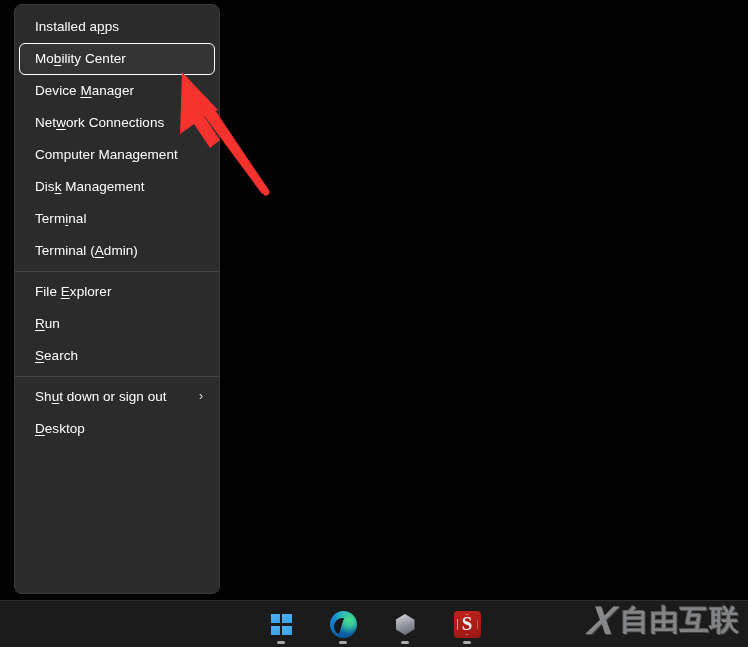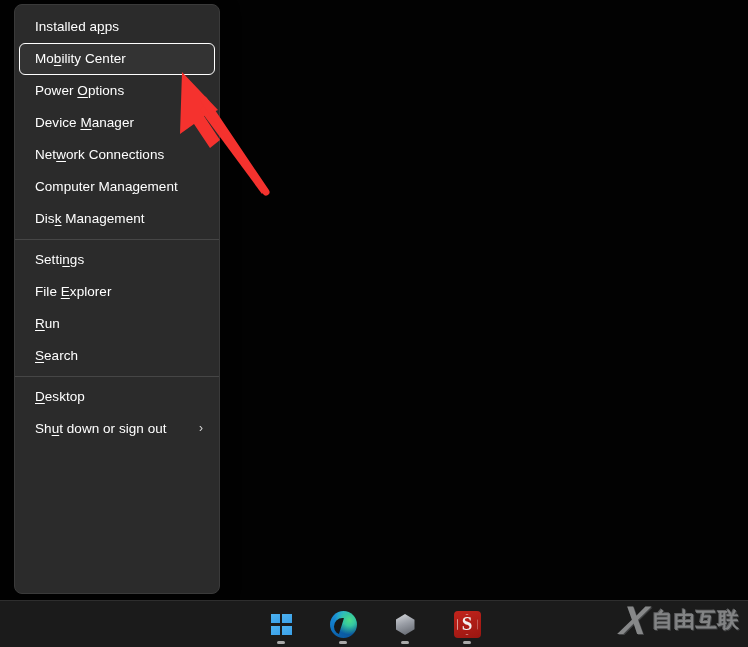--- a/index.html
+++ b/index.html
@@ -196,21 +196,21 @@
     font-size:40px;
     font-weight:bold;
     font-style:italic;
     color:#c9cbcd;
     line-height:1;
     font-family:"Liberation Sans", sans-serif;
     transform:skewX(-8deg);
     text-shadow:1px 1px 0 #5a5c5e;
   }
   .wm-text {
-    font-size:21px;
+    font-size:29px;
     font-weight:bold;
     color:#c3c5c7;
     line-height:1;
     letter-spacing:1px;
     font-family:"DejaVu Sans", sans-serif;
     text-shadow:1px 1px 0 #555759, -1px -1px 0 #8c8e90;
   }
 </style>
 </head>
 <body>
@@ -220,54 +220,54 @@
   <div class="desktop-bg"></div>
 
   <div class="winx-menu" id="winx-menu">
       <div class="menu-item">
         <span class="label">Installed a<span class="acc">p</span>ps</span>
       </div>
       <div class="menu-item focused">
         <span class="label">Mo<span class="acc">b</span>ility Center</span>
       </div>
       <div class="menu-item">
-        <span class="label">Power <span class="acc">O</span>ptions</span>
-      </div>
-      <div class="menu-item">
         <span class="label">Device <span class="acc">M</span>anager</span>
       </div>
       <div class="menu-item">
         <span class="label">Net<span class="acc">w</span>ork Connections</span>
       </div>
       <div class="menu-item">
         <span class="label">Computer Mana<span class="acc">g</span>ement</span>
       </div>
       <div class="menu-item">
         <span class="label">Dis<span class="acc">k</span> Management</span>
       </div>
+      <div class="menu-item">
+        <span class="label">Term<span class="acc">i</span>nal</span>
+      </div>
+      <div class="menu-item">
+        <span class="label">Terminal (<span class="acc">A</span>dmin)</span>
+      </div>
       <div class="separator"></div>
       <div class="menu-item">
-        <span class="label">Setti<span class="acc">n</span>gs</span>
-      </div>
-      <div class="menu-item">
         <span class="label">File <span class="acc">E</span>xplorer</span>
       </div>
       <div class="menu-item">
         <span class="label"><span class="acc">R</span>un</span>
       </div>
       <div class="menu-item">
         <span class="label"><span class="acc">S</span>earch</span>
       </div>
       <div class="separator"></div>
-      <div class="menu-item">
-        <span class="label"><span class="acc">D</span>esktop</span>
-      </div>
       <div class="menu-item">
         <span class="label">Sh<span class="acc">u</span>t down or sign out</span>
         <span class="chev">›</span>
+      </div>
+      <div class="menu-item">
+        <span class="label"><span class="acc">D</span>esktop</span>
       </div>
     </div>
 
   <svg class="annot-arrow" viewBox="0 0 110 138" xmlns="http://www.w3.org/2000/svg">
     <polygon points="12,14 48,52 34,58 50,82 40,90 24,66 10,76" fill="#f5322e"></polygon>
     <polygon points="36,44 95,132 92,136 30,52" fill="#f5322e"></polygon>
     <path d="M 34,42 L 96,134" stroke="#f5322e" stroke-width="7" stroke-linecap="round" fill="none"></path>
   </svg>
 
   <div class="taskbar">

